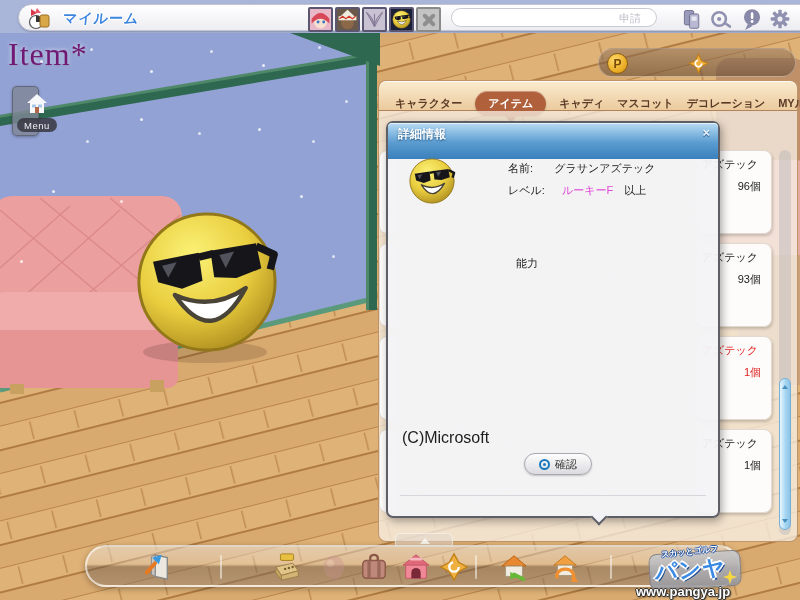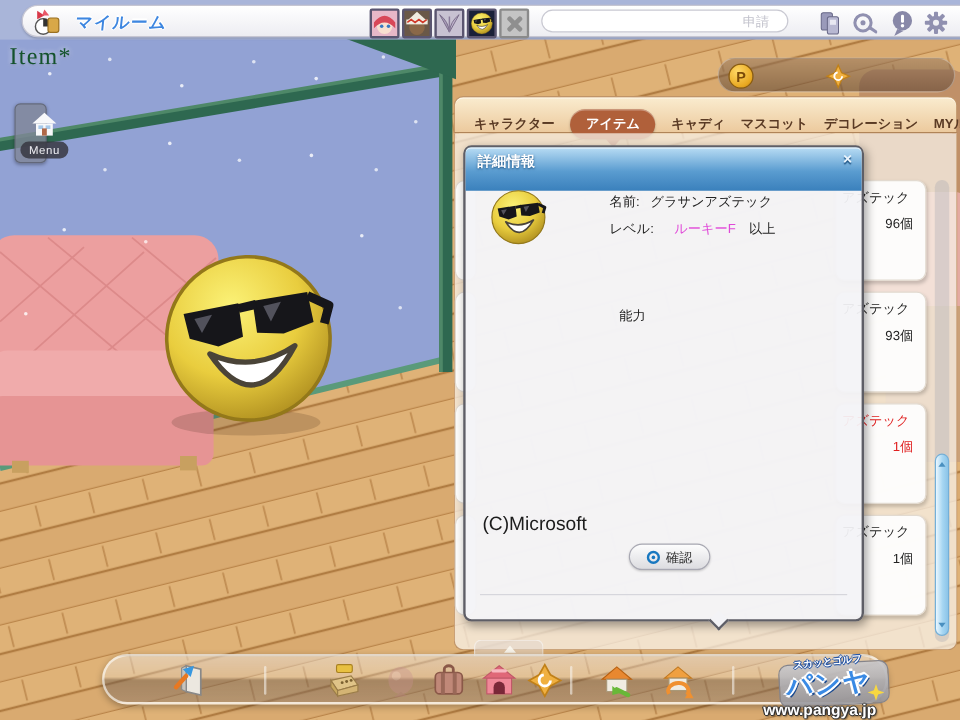--- a/index.html
+++ b/index.html
@@ -43,21 +43,21 @@
     background:#8f8f8f;border-radius:2px;}
   .xbars:before{transform:rotate(45deg);} .xbars:after{transform:rotate(-45deg);}
   .tb-input{position:absolute;left:432px;top:3px;width:206px;height:19px;border:1px solid #c9c9d2;
     border-radius:10px;background:#fff;font-size:11px;padding:0 36px 0 10px;outline:none;}
   .tb-apply{position:absolute;left:600px;top:6px;font-size:11px;color:#c2c2cc;cursor:pointer;}
   .tb-ico{position:absolute;top:3px;width:22px;height:22px;cursor:pointer;}
   .tb-ico.i1{left:662px;} .tb-ico.i2{left:690px;} .tb-ico.i3{left:722px;} .tb-ico.i4{left:750px;}
 
   
   .page-title{position:absolute;left:8px;top:36px;z-index:3;font-family:"Liberation Serif","DejaVu Serif",serif;
-    font-size:20px;color:#14532d;letter-spacing:1px;text-shadow:0 0 4px rgba(255,255,255,.8),0 1px 2px rgba(60,70,120,.5);}
+    font-size:32px;color:#701a75;letter-spacing:1px;text-shadow:0 0 4px rgba(255,255,255,.8),0 1px 2px rgba(60,70,120,.5);}
   .menu-btn{position:absolute;left:12px;top:86px;width:27px;height:50px;z-index:3;cursor:pointer;
     background:rgba(128,134,150,.8);border:1px solid rgba(90,95,110,.8);border-radius:5px;
     box-shadow:0 1px 3px rgba(0,0,0,.3);}
   .menu-btn svg{position:absolute;left:12px;top:4px;}
   .menu-label{position:absolute;left:4px;bottom:3px;width:40px;height:14px;border-radius:7px;
     background:rgba(55,55,65,.85);color:#f0f0f5;font-size:9.5px;display:flex;align-items:center;
     justify-content:center;letter-spacing:.5px;}
 
   
   .currency{position:absolute;left:598px;right:4px;top:48px;height:29px;z-index:2;border-radius:15px;
@@ -374,21 +374,21 @@
     <div class="dlg-notch"></div>
     <div class="dlg-head">
       <div class="dlg-title">詳細情報</div>
       <div class="dlg-close">×</div>
     </div>
     <svg class="dlg-icon" viewBox="0 0 100 100">
         <use href="#sym-smiley"></use>
       </svg>
     <div class="dlg-row r-name">
       <span>名前:</span>
-      <span style="margin-left:6px">グラサンアズテック</span>
+      <span style="margin-left:18px">グラサンアズテック</span>
     </div>
     <div class="dlg-row r-level">
       <span>レベル:</span>
       <span class="lv-val">ルーキーF</span>
       <span class="lv-suf">以上</span>
     </div>
     <div class="dlg-row r-abil">能力</div>
     <div class="dlg-copy">(C)Microsoft</div>
     <div class="confirm-btn">
       <span class="confirm-dot"></span>

